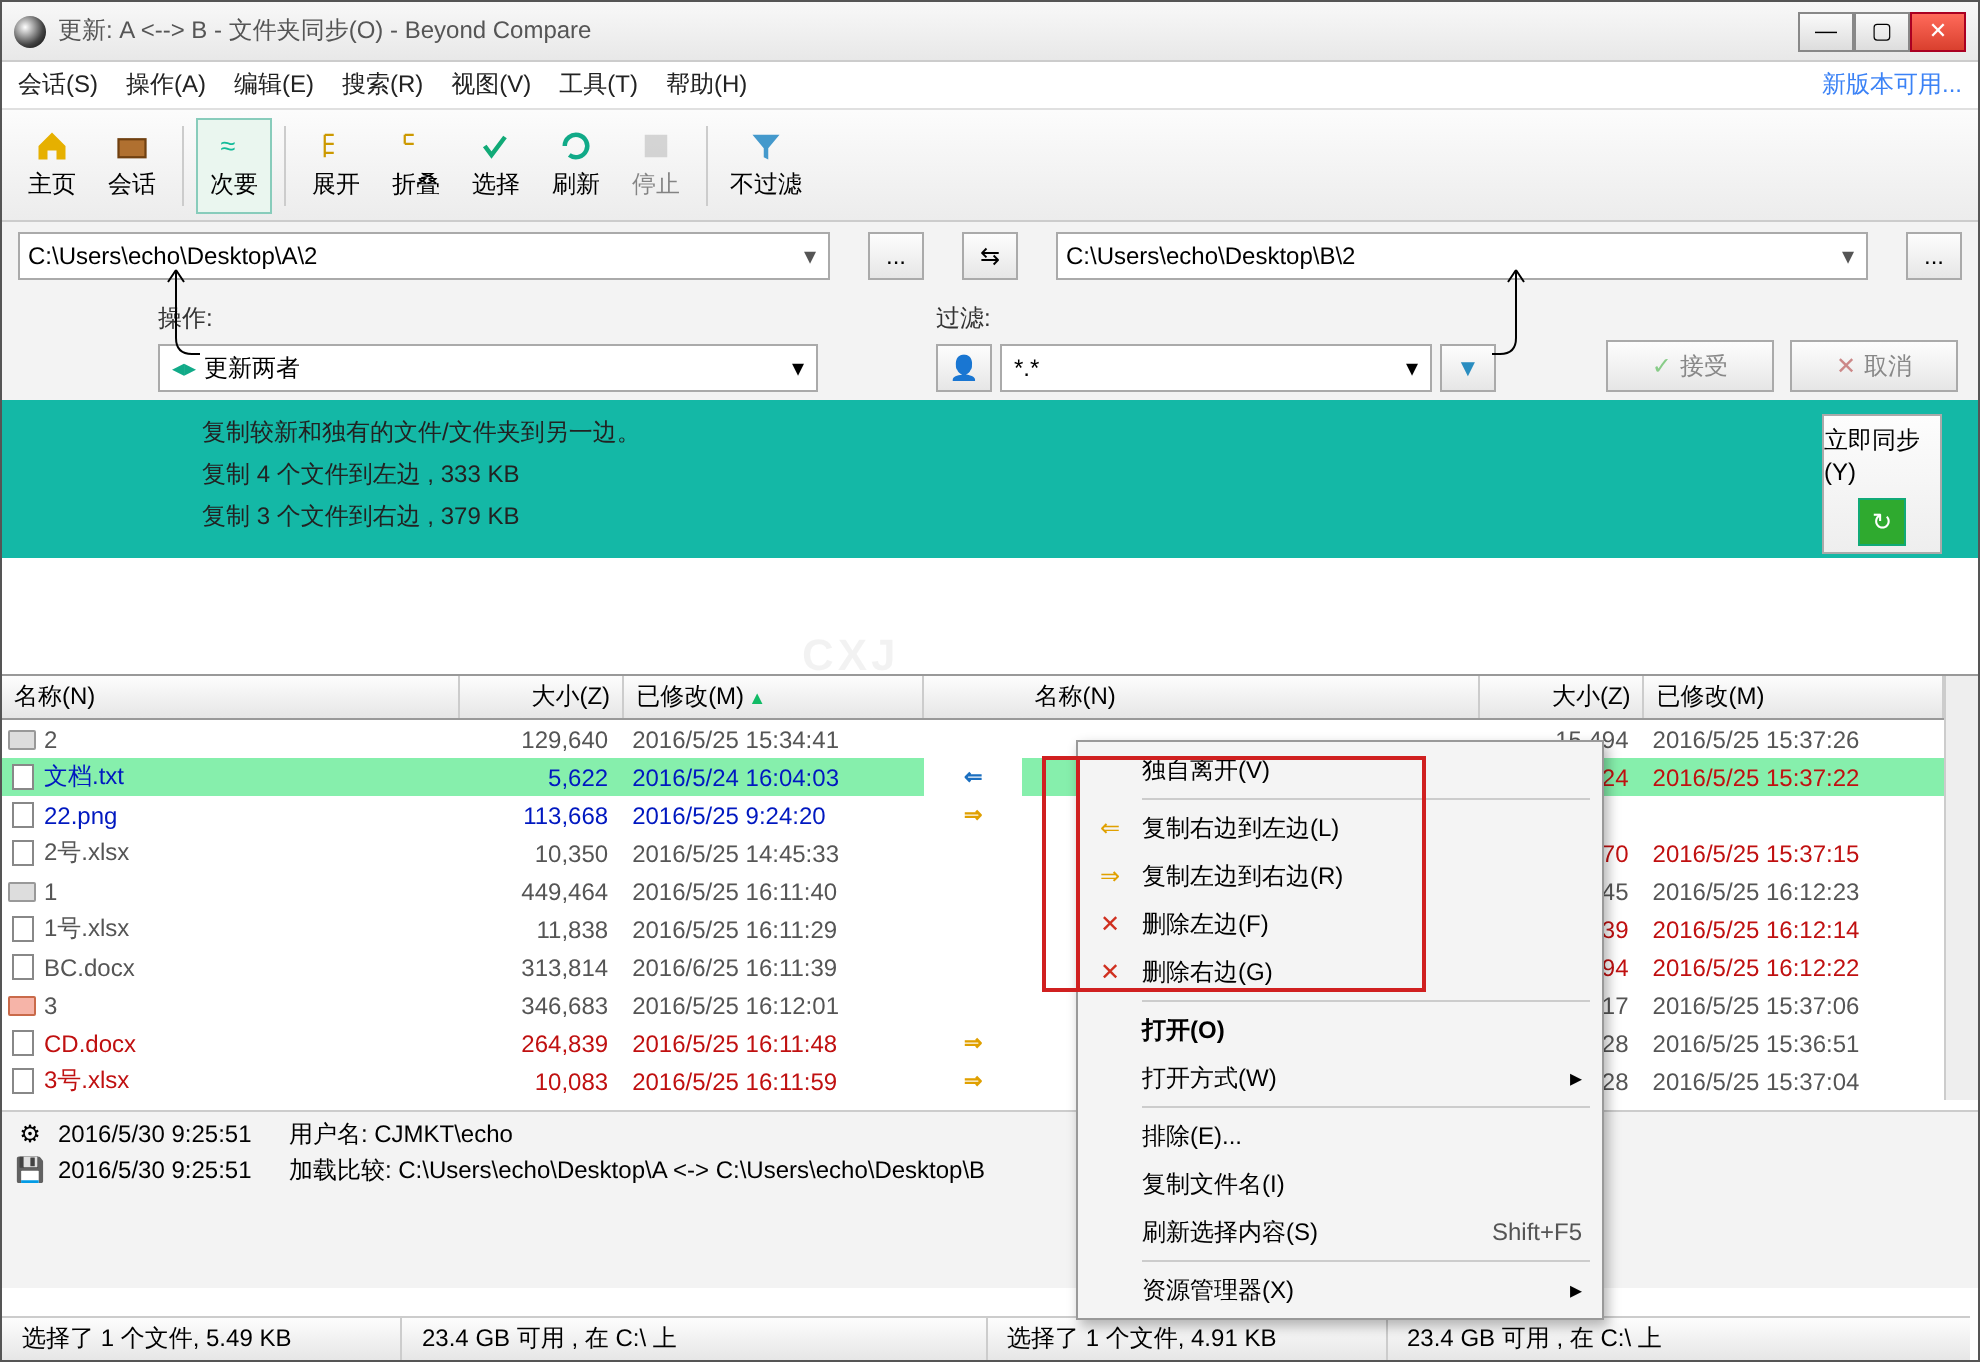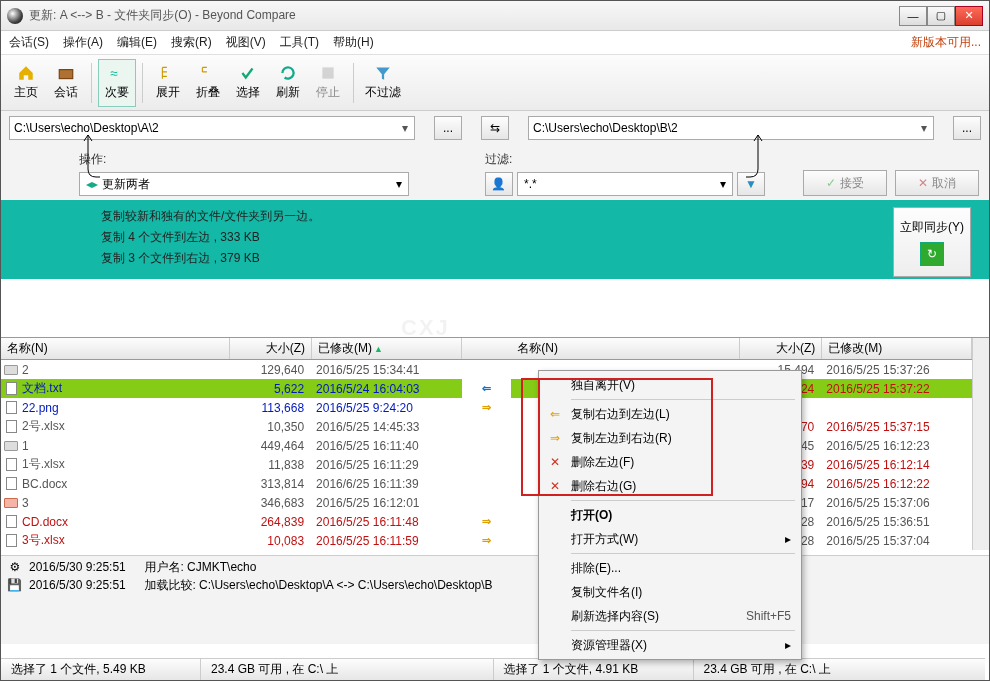--- a/index.html
+++ b/index.html
@@ -5,56 +5,56 @@
 * { box-sizing: border-box; margin: 0; padding: 0; font-family: "Microsoft YaHei", "Segoe UI", sans-serif; font-size: 12px; }
 body { background: #fff; width: 990px; height: 681px; overflow: hidden; position: relative; border: 1px solid #555; }
 .titlebar { height: 30px; background: linear-gradient(#f8f8f8,#e8e8e8); display: flex; align-items: center; padding: 0 6px; border-bottom: 1px solid #ccc; }
 .titlebar .ico { width: 16px; height: 16px; border-radius: 50%; background: radial-gradient(circle at 35% 35%, #fff 0,#444 60%,#000 100%); margin-right: 6px; }
 .titlebar .title { flex: 1; color: #555; }
 .winbtns { display: flex; gap: 0; }
 .winbtn { width: 28px; height: 20px; border: 1px solid #888; background: linear-gradient(#fafafa,#ddd); display: flex; align-items: center; justify-content: center; font-size: 11px; }
 .winbtn.close { background: linear-gradient(#ff6a5a,#d9402e); color: #fff; border-color: #a02; }
 .menubar { height: 24px; display: flex; align-items: center; padding: 0 8px; gap: 14px; border-bottom: 1px solid #e0e0e0; }
 .menubar span { color: #222; }
-.menubar .newver { margin-left: auto; color: #c2410c; }
+.menubar .newver { margin-left: auto; color: #3b82f6; }
 .toolbar { height: 56px; background: linear-gradient(#fcfcfc,#ececec); display: flex; align-items: center; padding: 2px 6px; gap: 2px; border-bottom: 1px solid #ccc; }
 .tbtn { min-width: 38px; height: 48px; display: flex; flex-direction: column; align-items: center; justify-content: center; padding: 2px 4px; gap: 2px; border: 1px solid transparent; }
 .tbtn.active { border: 1px solid #8cb; background: #eaf6ef; }
 .tbtn.disabled { opacity: .45; }
 .tbtn .ticon { width: 18px; height: 18px; }
 .tsep { width: 1px; height: 40px; background: #ccc; margin: 0 4px; }
 .pathrow { height: 34px; display: flex; align-items: center; padding: 4px 8px; gap: 19px; background: #f3f3f3; }
 .pathbox { flex: 1; height: 24px; border: 1px solid #aaa; background: #fff; display: flex; align-items: center; padding: 0 4px; }
 .pathbox input { flex: 1; border: none; outline: none; font-size: 12px; }
 .pathbox .drop { color: #555; padding: 0 2px; }
 .sqbtn { width: 28px; height: 24px; border: 1px solid #aaa; background: linear-gradient(#fdfdfd,#e6e6e6); display: flex; align-items: center; justify-content: center; }
-.midpanel { padding: 6px 10px 4px 78px; background: #f3f3f3; position: relative; display: flex; gap: 36px; }
+.midpanel { padding: 6px 10px 4px 78px; background: #f3f3f3; position: relative; display: flex; gap: 19px; }
 .midcol { flex: 1; }
 .lbl { color: #333; margin-bottom: 4px; }
 .combo { height: 24px; border: 1px solid #aaa; background: #fff; display: flex; align-items: center; padding: 0 4px; }
 .combo .ci { width: 16px; text-align: center; }
 .combo span.txt { flex: 1; padding: 0 2px; }
 .combo .drop { padding: 0 2px; }
 .btns-right { display: flex; gap: 8px; align-items: flex-end; }
 .bigbtn { height: 26px; padding: 0 22px; border: 1px solid #aaa; background: linear-gradient(#fdfdfd,#e6e6e6); color: #888; display: flex; align-items: center; gap: 4px; }
 .desc { padding: 8px 10px 8px 100px; background: #14b8a6; }
 .desc div { margin-bottom: 4px; color: #222; }
-.syncbox { position: absolute; right: 18px; top: 206px; width: 78px; height: 70px; border: 1px solid #aaa; background: linear-gradient(#fdfdfd,#eee); display: flex; flex-direction: column; align-items: center; justify-content: center; gap: 6px; }
+.syncbox { position: absolute; right: 18px; top: 206px; width: 60px; height: 70px; border: 1px solid #aaa; background: linear-gradient(#fdfdfd,#eee); display: flex; flex-direction: column; align-items: center; justify-content: center; gap: 6px; }
 .syncbox .sync-ico { width: 24px; height: 24px; background: #2faa2f; border: 1px solid #1a7; display: flex; align-items: center; justify-content: center; color: #fff; }
 .tables { display: flex; border-top: 1px solid #999; position: absolute; top: 336px; left: 0; right: 0; }
 .tbl { width: calc(50% - 25px); }
 .midcol-icons { width: 50px; }
 .thead { height: 22px; background: linear-gradient(#fdfdfd,#e6e6e6); display: flex; border-bottom: 1px solid #999; }
 .th { border-right: 1px solid #ccc; padding: 3px 6px; display: flex; align-items: center; }
 .th.name { flex: 1; }
 .th.size { width: 82px; justify-content: flex-end; }
 .th.mod { width: 150px; }
 .thead .sortarr { color: #1b6; font-size: 9px; margin-left: 2px; }
 .trow { height: 19px; display: flex; align-items: center; padding: 0 2px; }
-.trow.sel { background: #84cc16; }
+.trow.sel { background: #86efac; }
 .trow .fico { width: 16px; height: 14px; margin-right: 3px; display: inline-flex; align-items: center; justify-content: center; }
 .trow .fname { flex: 1; white-space: nowrap; overflow: hidden; }
 .trow .fsize { width: 82px; text-align: right; padding-right: 6px; }
 .trow .fmod { width: 150px; padding-left: 6px; }
 .c-blue { color: #0018c0; }
 .c-red { color: #c01010; }
 .c-gray { color: #555; }
 .folder-ico { width: 14px; height: 10px; background: #f8e7a8; border: 1px solid #c9a94a; border-radius: 1px; position: relative; }
 .folder-ico.red { background: #f6b4a8; border-color: #c96a4a; }
 .folder-ico.gray { background: #ddd; border-color: #999; }

